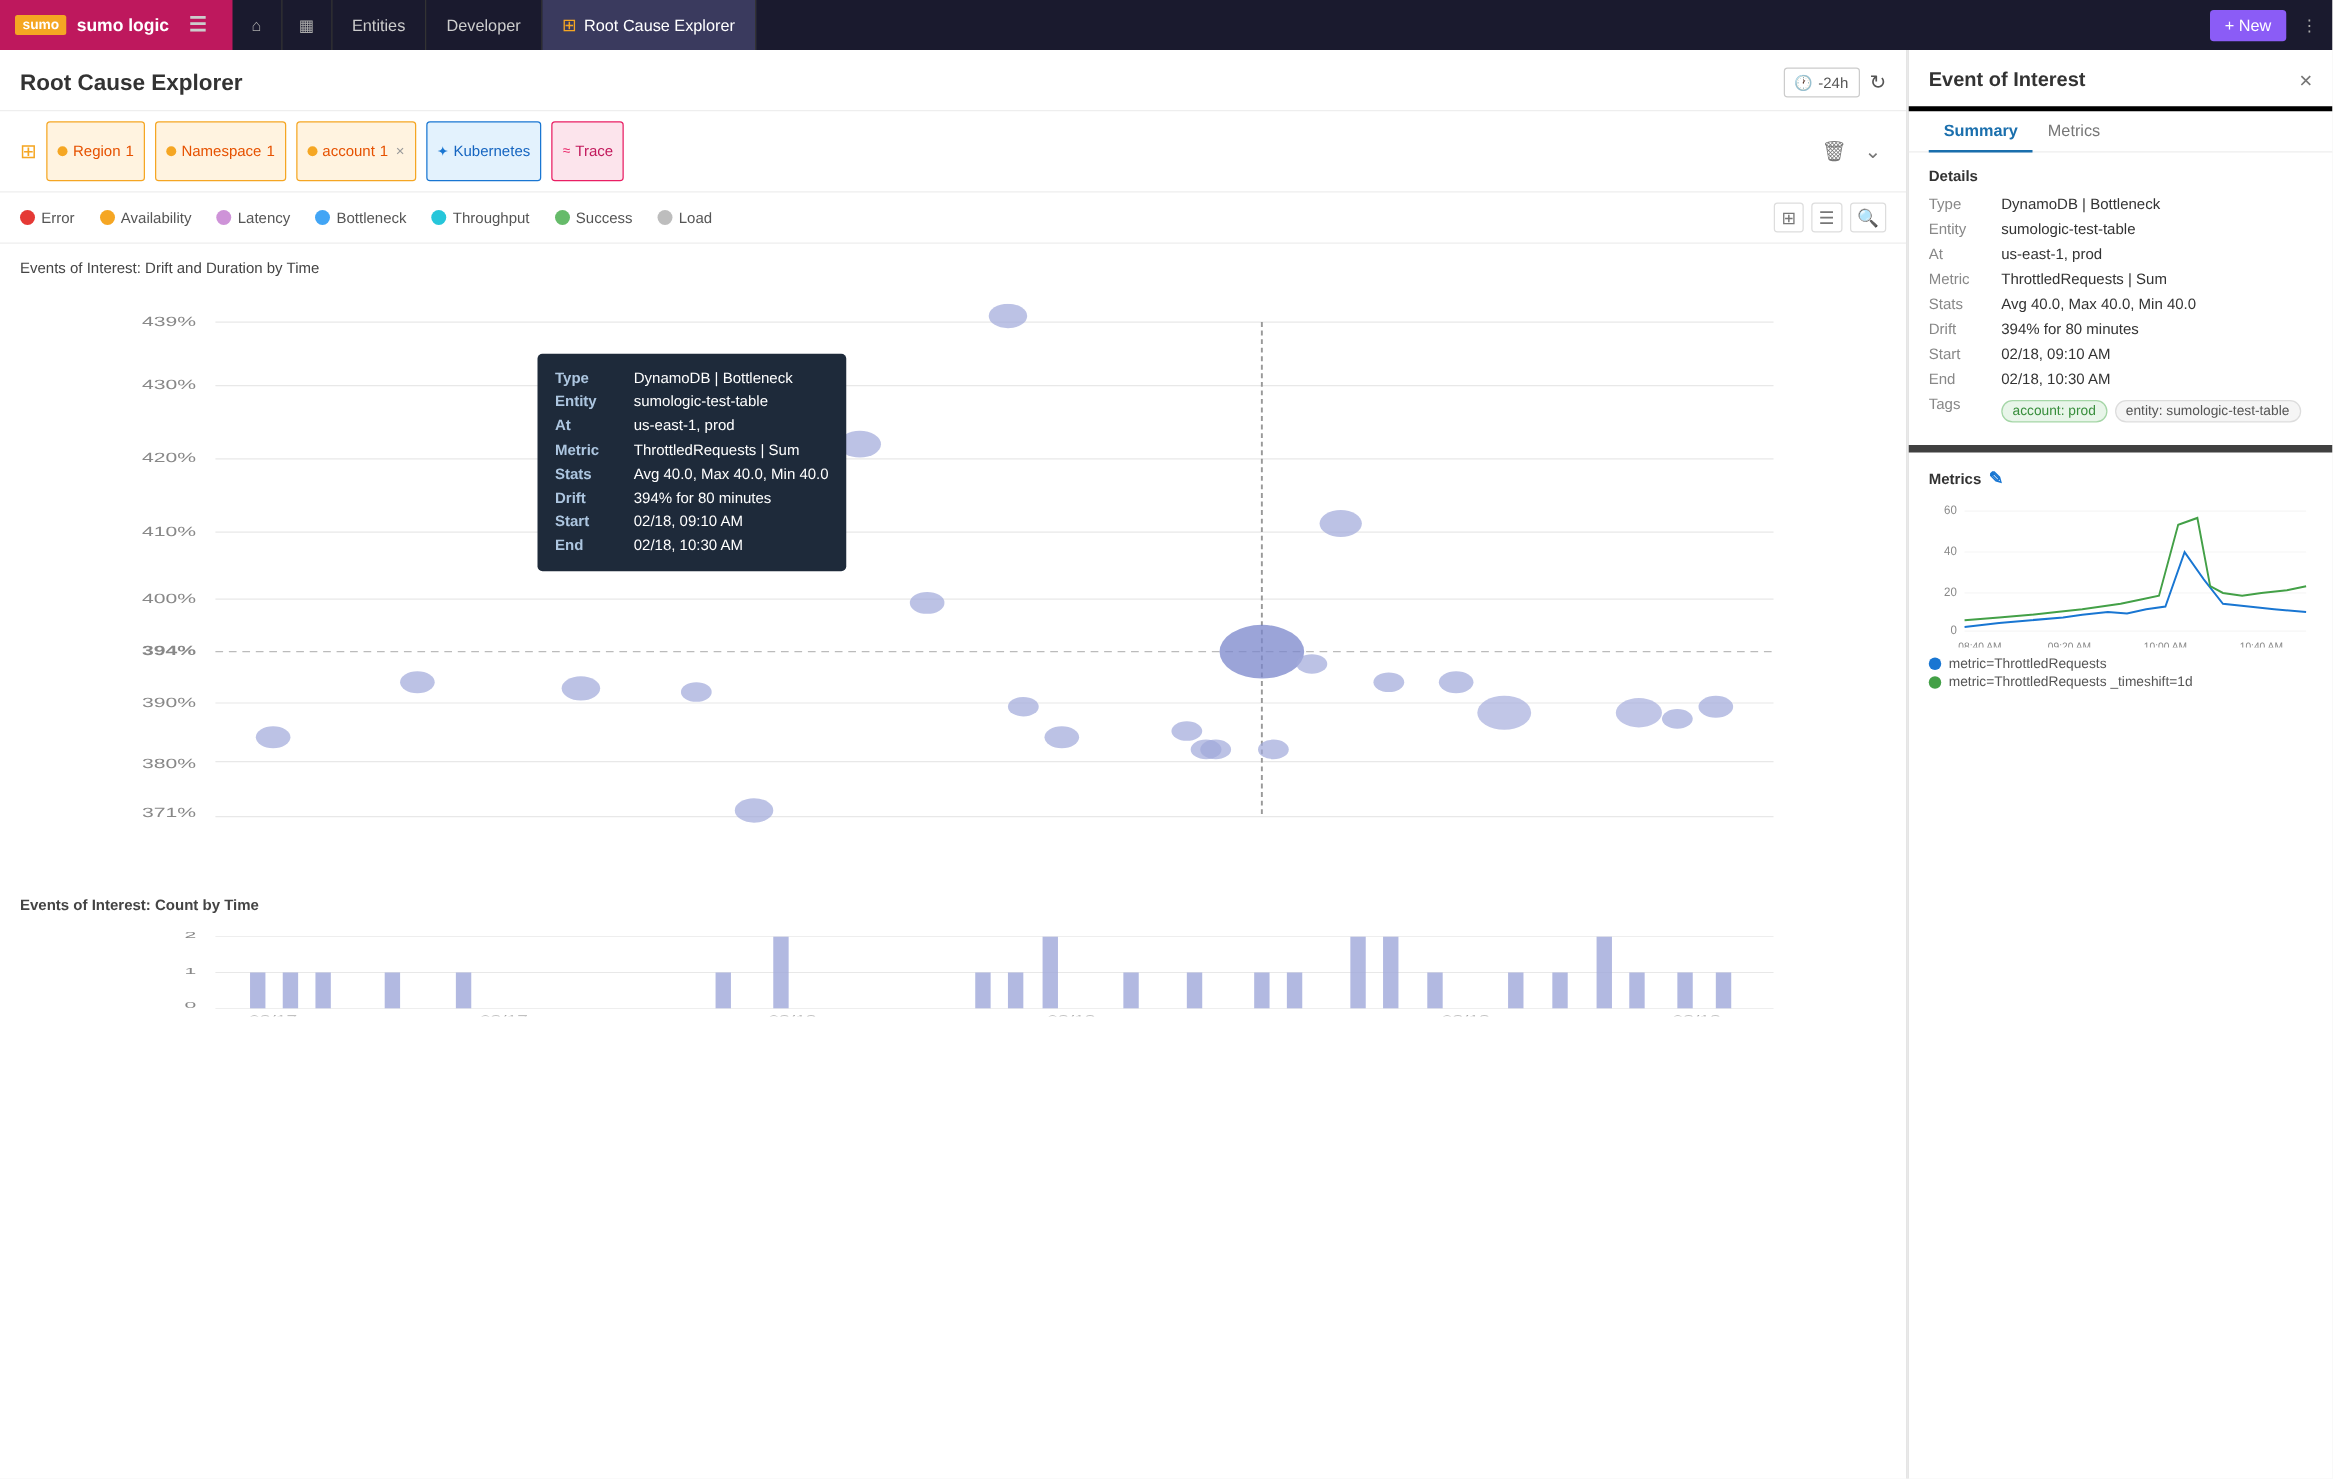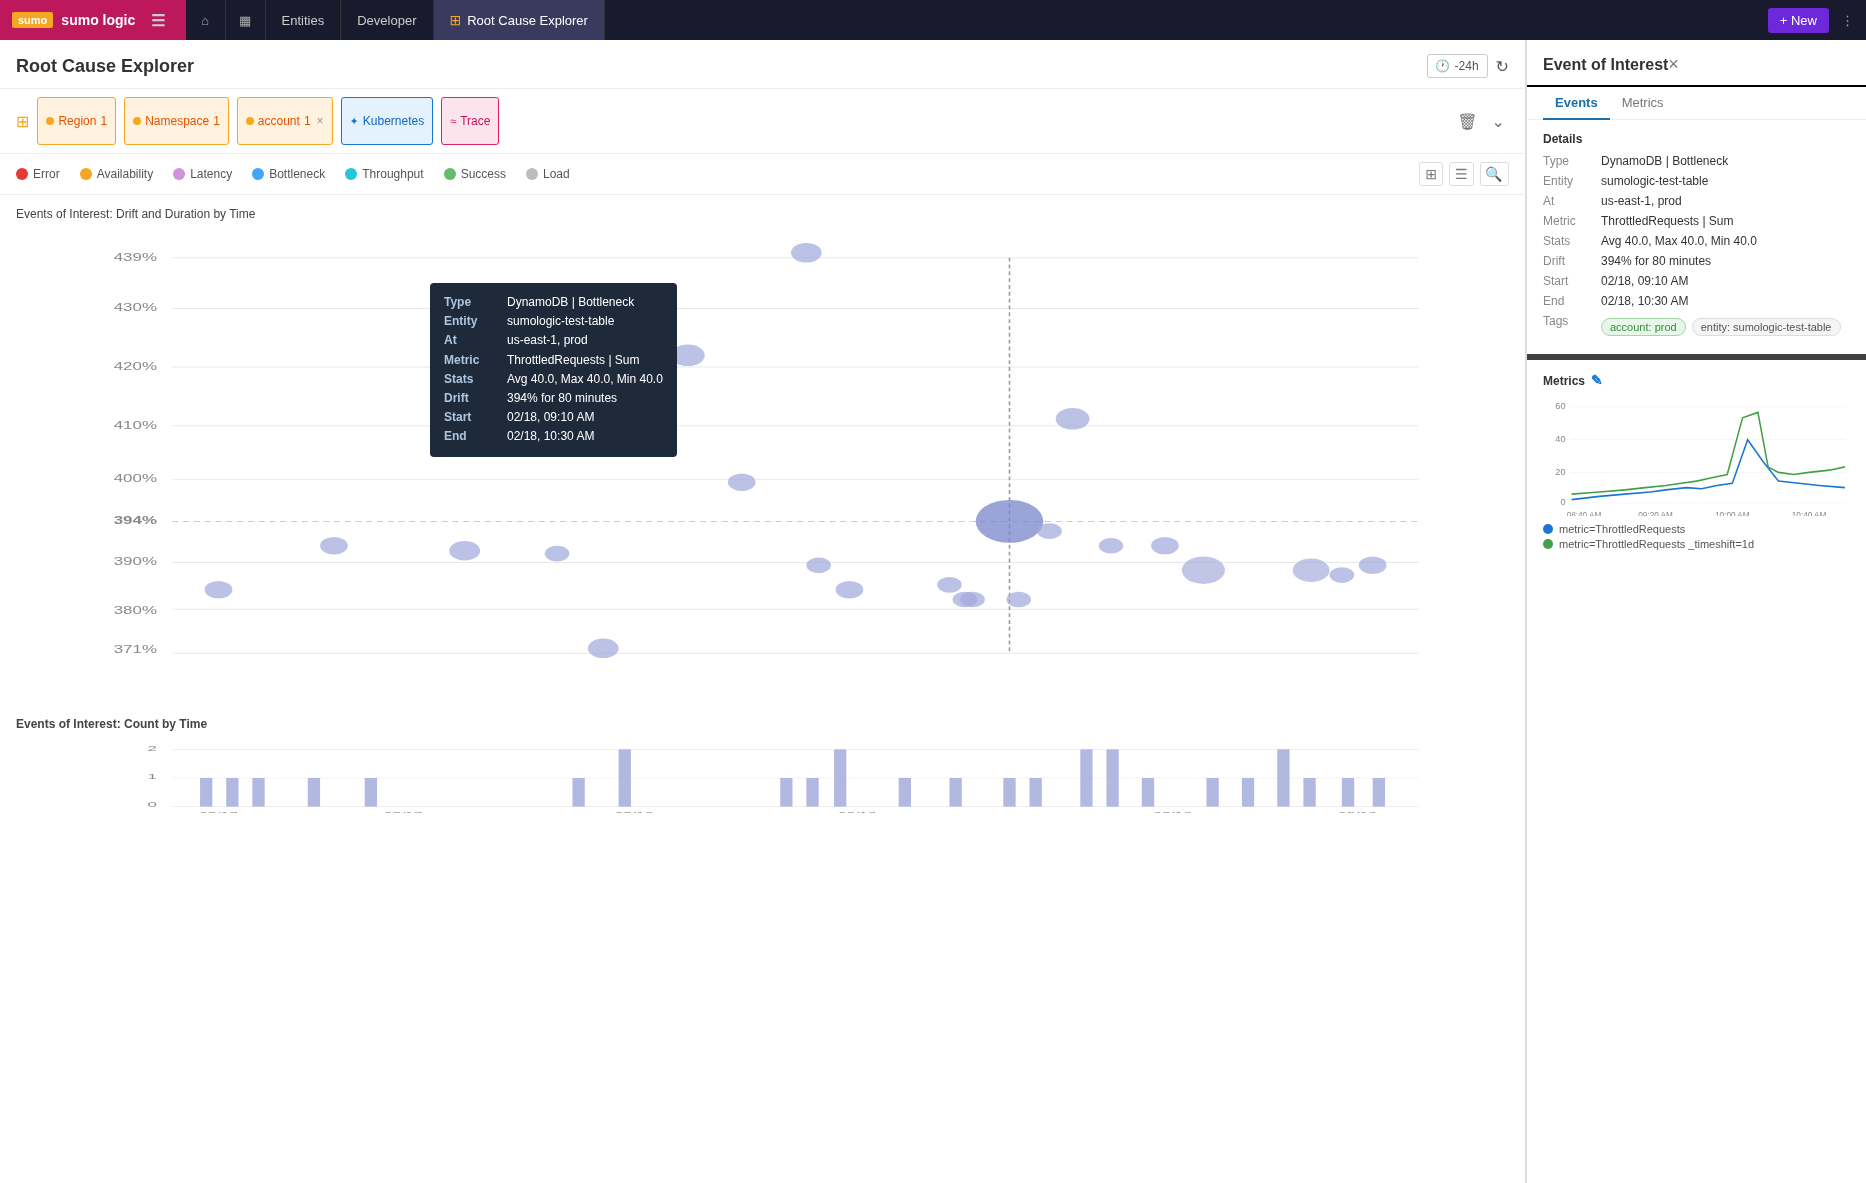--- a/index.html
+++ b/index.html
@@ -30,21 +30,21 @@
     }
     .nav-tab-rce {
       display: flex; align-items: center; gap: 6px;
       padding: 0 16px; height: 100%; cursor: pointer;
       border-right: 1px solid #333; color: #fff; font-size: 13px;
       background: #3a3a5e;
     }
     .nav-new-btn {
       display: flex; align-items: center; gap: 4px;
       margin-left: 8px; padding: 5px 12px;
-      background: #6d28d9; color: #fff; border-radius: 3px;
+      background: #8b5cf6; color: #fff; border-radius: 3px;
       cursor: pointer; font-size: 13px; border: none;
     }
     .nav-spacer { flex: 1; }
     .nav-right { padding: 0 12px; color: #aaa; cursor: pointer; }
 
     
     .main-container {
       display: flex; height: calc(100vh - 40px);
     }
 
@@ -131,23 +131,23 @@
     }
     .bar-svg { width: 100%; height: 100%; }
 
     
     .right-panel {
       width: 340px; background: #fff;
       display: flex; flex-direction: column;
       border-left: 1px solid #ddd;
     }
     .right-panel-header {
-      display: flex; align-items: center; 
+      display: flex; align-items: center; justify-content: space-between;
       padding: 14px 16px 10px;
-      border-bottom: 2px solid #000000;
+      border-bottom: 4px solid #000000;
     }
     .right-panel-title { font-size: 16px; font-weight: 600; color: #333; }
     .close-btn { cursor: pointer; color: #777; font-size: 18px; }
 
     
     .panel-tabs {
       display: flex; border-bottom: 1px solid #eee;
       padding: 0 16px;
     }
     .panel-tab {
@@ -496,21 +496,21 @@
 
   <div class="right-panel">
 
     <div class="right-panel-header">
       <span class="right-panel-title">Event of Interest</span>
       <span class="close-btn">×</span>
     </div>
 
     <div class="panel-tabs">
       <div class="panel-tab active">
-        <span>Events</span>
+        <span>Summary</span>
       </div>
       <div class="panel-tab">
         <span>Metrics</span>
       </div>
     </div>
 
     <div class="details-section">
       <div class="details-title">Details</div>
 
       <div class="detail-row">

